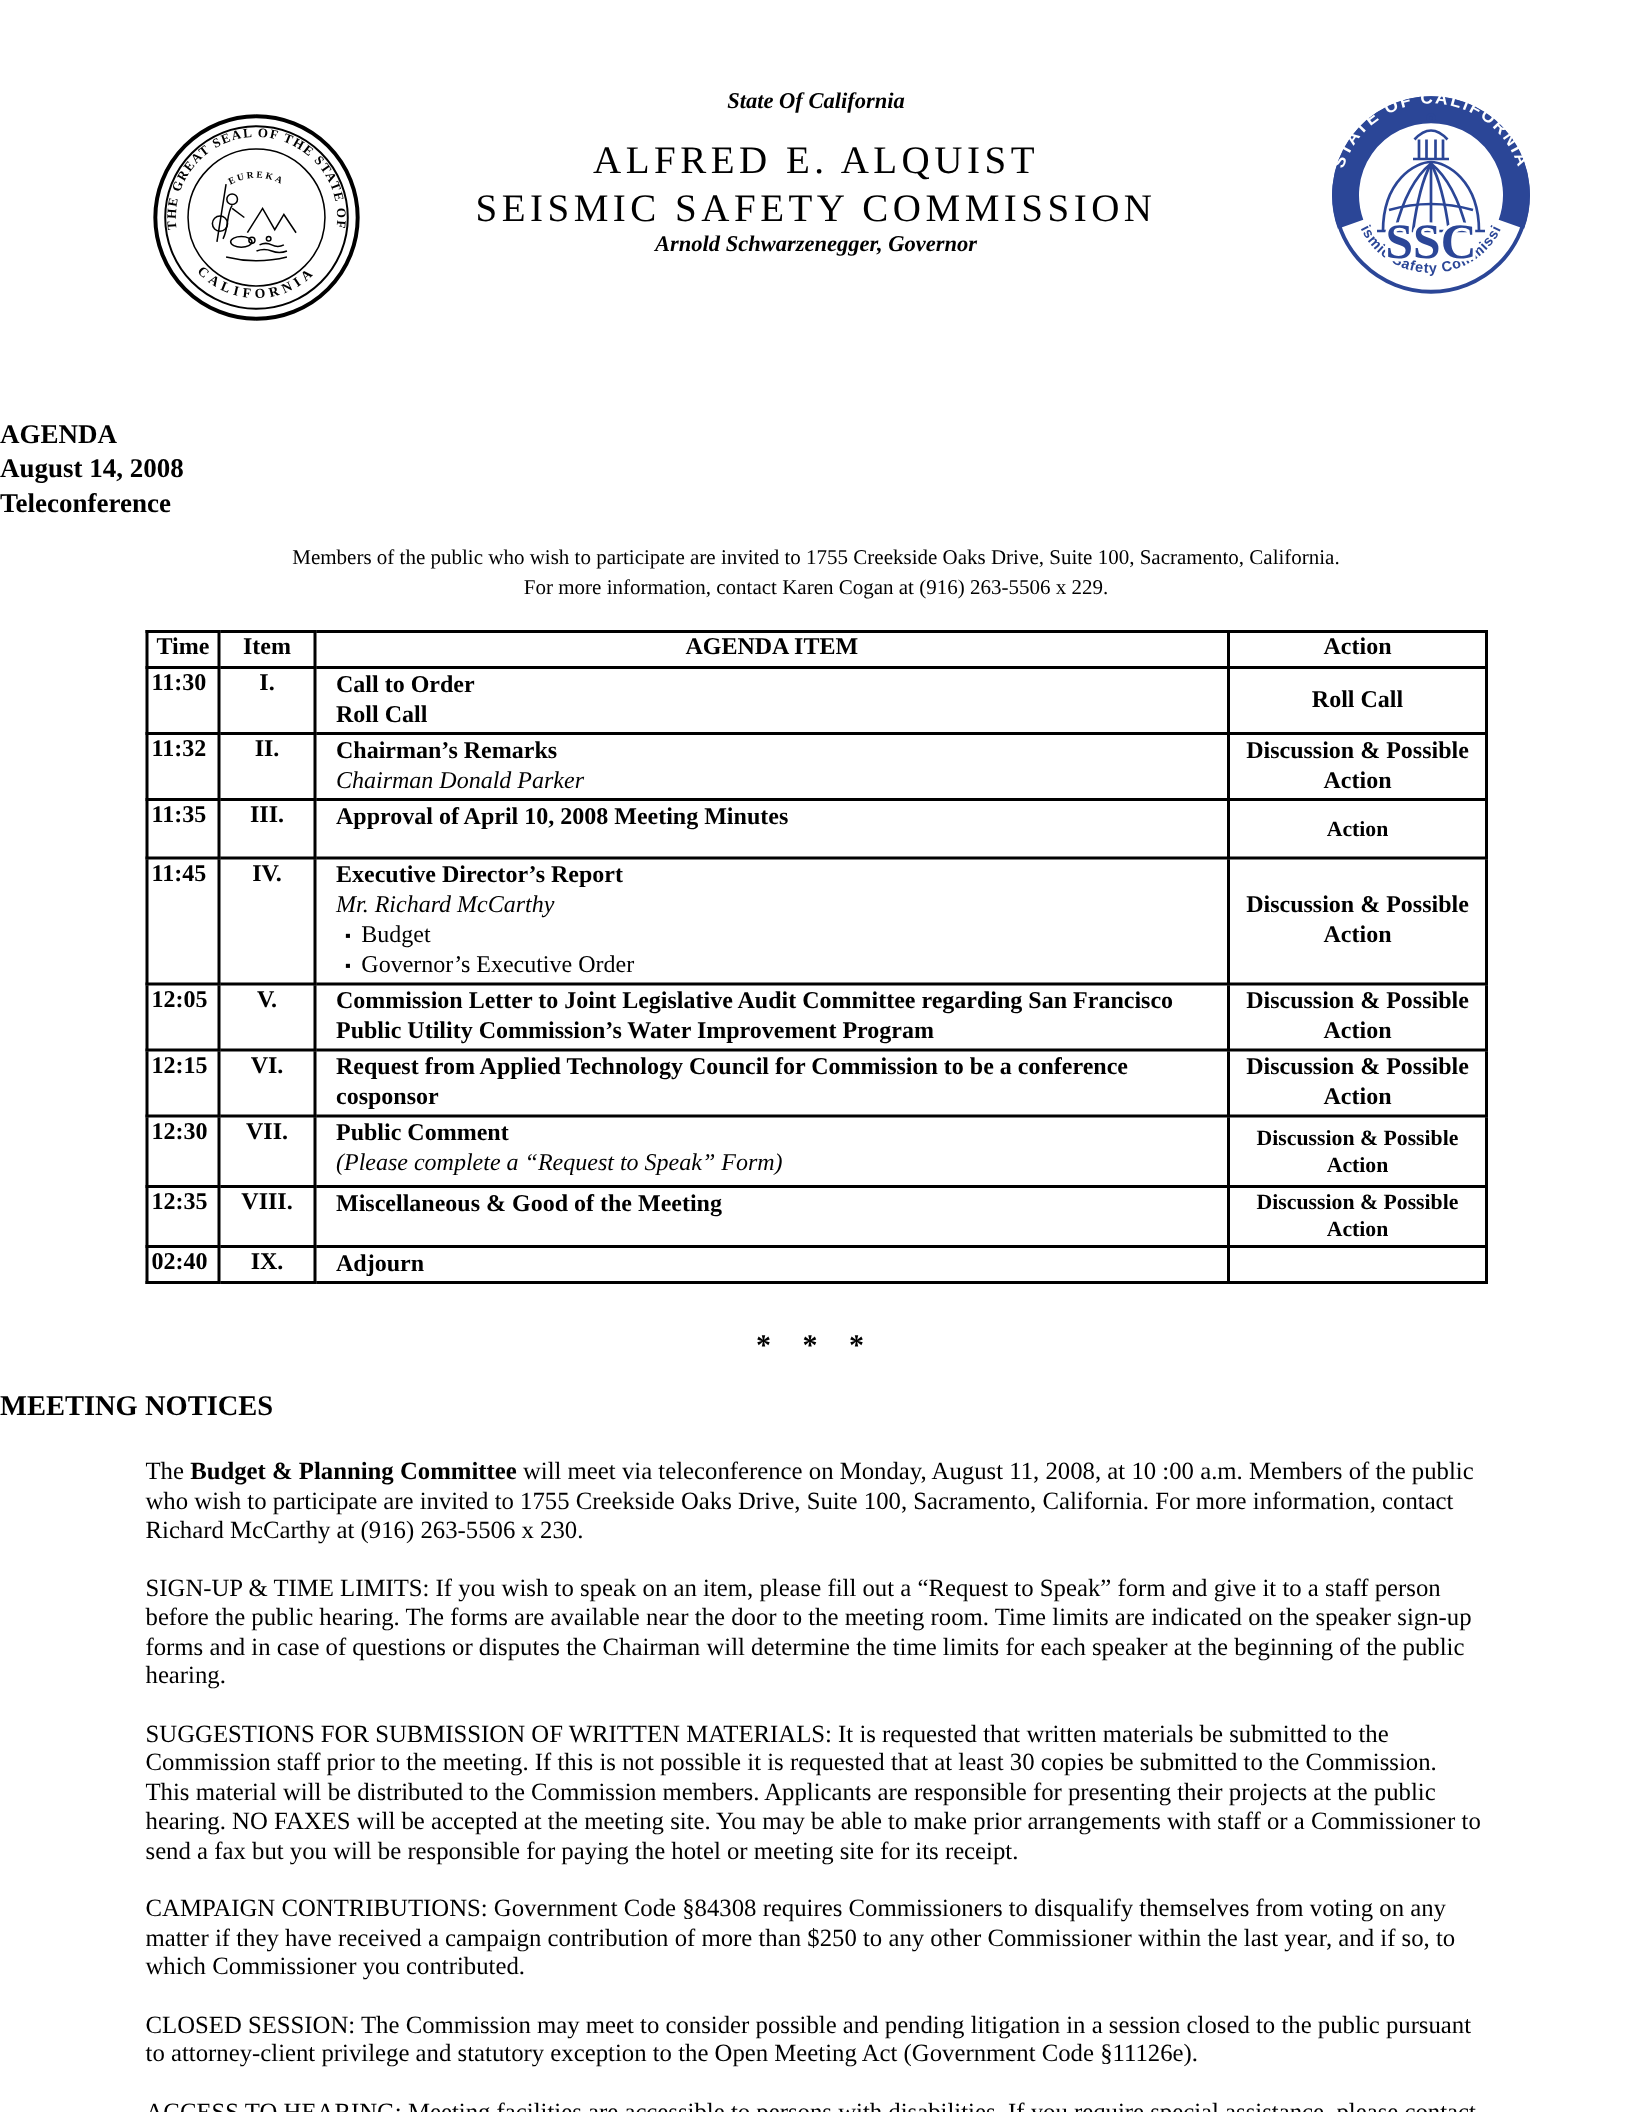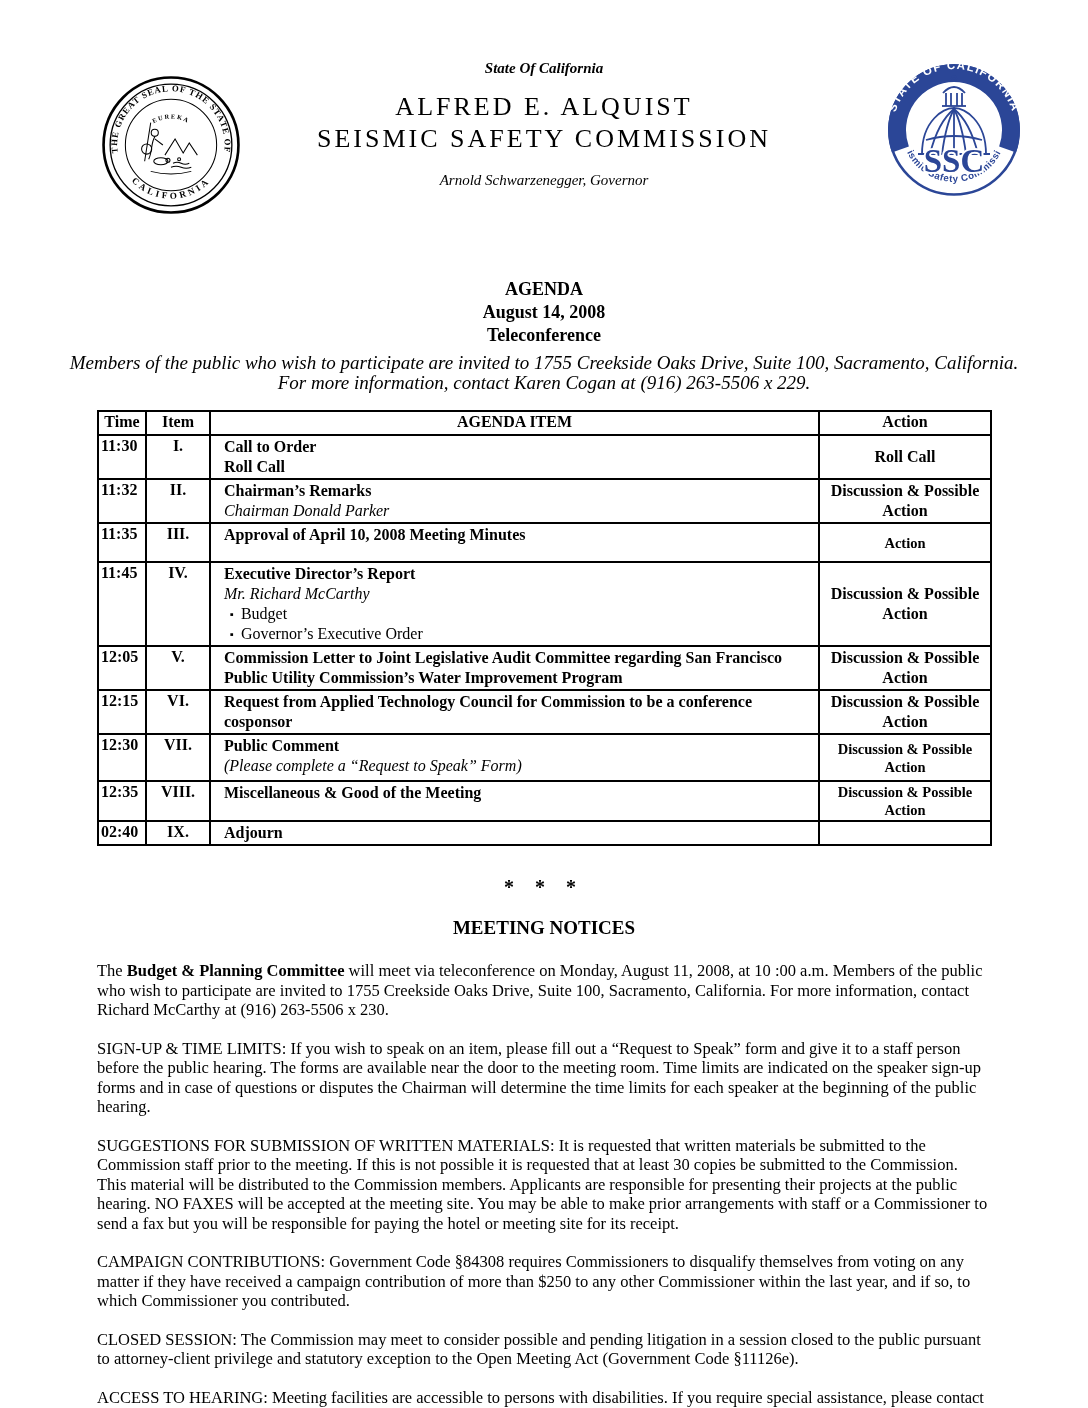--- a/index.html
+++ b/index.html
@@ -10,26 +10,26 @@
   }
   .page{position:relative;width:1088px;min-height:1408px;}
 
   
   .header{position:relative;height:278px;}
   .seal-left{position:absolute;left:100px;top:74px;width:142px;height:142px;}
   .logo-right{position:absolute;left:886px;top:62px;width:136px;height:136px;}
   .header-center{padding-top:60px;text-align:center;}
   .state-line{font-weight:bold;font-style:italic;font-size:15px;}
   .main-title{font-size:26px;letter-spacing:3px;line-height:32px;margin-top:14px;}
-  .governor-line{font-weight:normal;font-style:italic;font-size:15px;margin-top:17px;}
-
-  
-  .agenda-head{text-align:center;}
+  .governor-line{font-weight:bold;font-style:italic;font-size:15px;}
+
+  
+  .agenda-head{text-align:left;}
   .agenda-head div{font-weight:bold;font-size:18px;line-height:23px;}
-  .intro{text-align:center;font-size:19px;line-height:20px;margin-top:6px;font-style:italic;}
+  .intro{text-align:center;font-size:14px;line-height:20px;margin-top:16px;}
 
   
   .tbl-wrap{margin:17px 97px 0 97px;}
   table{border-collapse:collapse;width:893px;table-layout:fixed;font-size:16px;}
   col.c-time{width:48px;} col.c-item{width:64px;} col.c-agenda{width:609px;} col.c-action{width:172px;}
   th,td{border:2px solid #000;vertical-align:top;padding:1px 3px;}
   th{font-weight:bold;text-align:center;padding:1px 2px;height:20px;}
   td.time{font-weight:bold;text-align:left;padding-left:2px;}
   td.item{font-weight:bold;text-align:center;}
   td.itemcol{padding-left:13px;padding-right:6px;}
@@ -47,21 +47,21 @@
   tbody tr:nth-child(6){height:40px;}
   tbody tr:nth-child(7){height:47px;}
   tbody tr:nth-child(8){height:28px;}
   tbody tr:nth-child(9){height:22px;}
   tbody tr:nth-child(3) td.action,
   tbody tr:nth-child(7) td.action,
   tbody tr:nth-child(8) td.action{font-size:14.5px;line-height:18px;}
 
   
   .separator{ text-align:center;font-weight:bold;font-size:20px;letter-spacing:8px;margin-top:30px;}
-  .notices-title{text-align:center;font-weight:bold;font-size:19px;margin-top:18px;}
+  .notices-title{text-align:left;font-weight:bold;font-size:19px;margin-top:18px;}
   .notices{margin:22px 97px 0 97px;width:893px;}
   .notices p{font-size:16.5px;line-height:19.5px;margin:0 0 19px 0;text-align:left;}
 </style>
 </head>
 <body>
 
 <div class="page">
 
   <div class="header">
 

